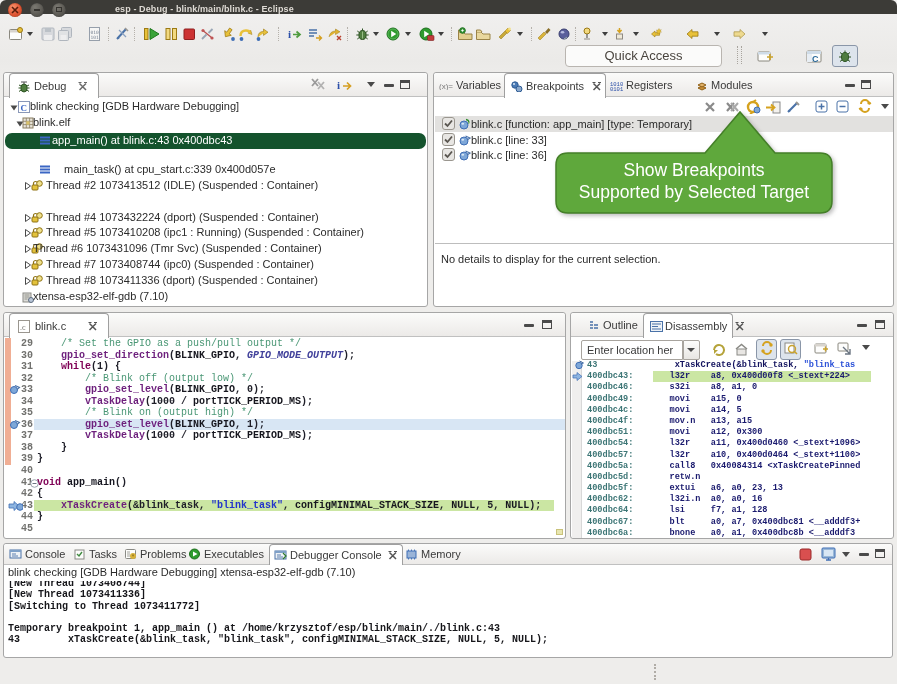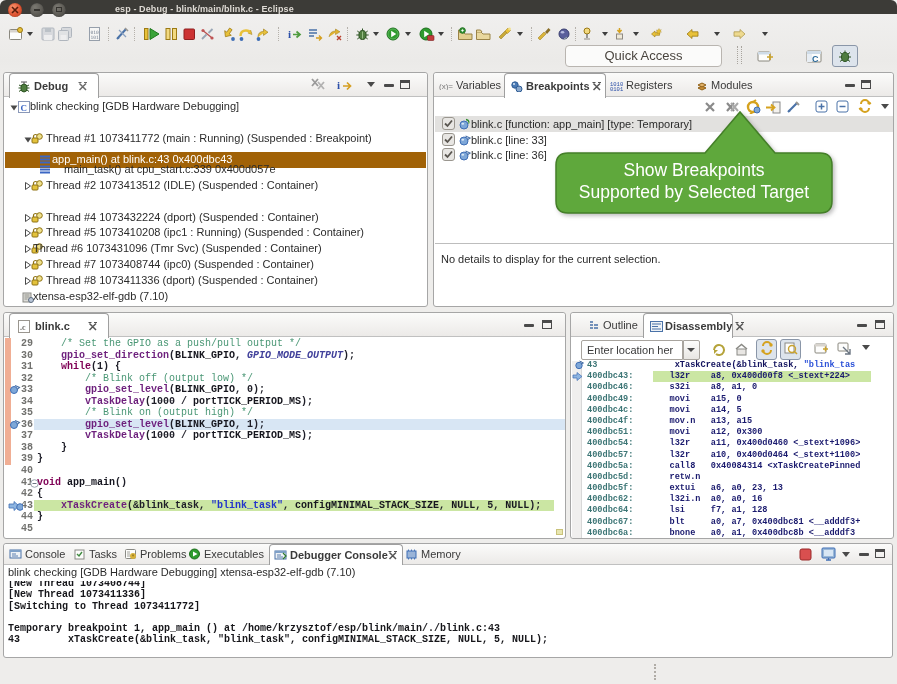--- a/index.html
+++ b/index.html
@@ -3,21 +3,21 @@
 *{margin:0;padding:0;box-sizing:border-box}
 html,body{width:897px;height:684px;overflow:hidden}
 body{font-family:"Liberation Sans",sans-serif;background:linear-gradient(#f2f1f0,#ebeae8 60px,#eeedeb 80px,#eeedeb);position:relative}
 .a{position:absolute}
 #tb{left:0;top:0;width:897px;height:14px;background:#3c3b37;border-radius:6px 6px 0 0}
 #tb .b{position:absolute;top:3px;width:14px;height:14px;border-radius:50%}
 #tb .t{position:absolute;left:115px;top:4px;color:#dfdbd5;font-size:9px;font-weight:bold;letter-spacing:.1px}
 .panel{position:absolute;background:#fff;border:1px solid #a6a6a6;border-radius:3px}
 .ph{position:absolute;left:0;top:0;right:0;height:24px;background:linear-gradient(#fbfbfa,#eceae8);border-bottom:1px solid #c0c0c0;border-radius:3px 3px 0 0}
 .tab{position:absolute;top:0;height:24px;font-size:11px;color:#3a3a3a;white-space:nowrap}
-.tab.on{background:#fff;border:1px solid #9f9f9f;border-bottom:0;border-radius:4px 4px 0 0;font-weight:bold;height:25px}
+.tab.on{background:#fff;border:1px solid #9f9f9f;border-bottom:0;border-radius:4px 4px 0 0;font-weight:normal;height:25px}
 .tx{position:absolute;top:6px}
 .trow{position:absolute;left:1px;right:1px;height:16px;font-size:11px;color:#2b2b2b;white-space:nowrap}
 .mono{font-family:"Liberation Mono",monospace;white-space:pre}
 svg{display:block}
 </style></head><body>
 <div class="a" id="tb">
 <div class="b" style="left:8px;background:radial-gradient(circle at 35% 30%,#f8926c,#e05634 55%,#c14323);box-shadow:inset 0 0 1px #7a2a12"></div>
 <div class="b" style="left:30px;background:radial-gradient(circle at 35% 30%,#7b7972,#5d5b55 55%,#454440);box-shadow:inset 0 0 1px #222"></div>
 <div class="b" style="left:52px;background:radial-gradient(circle at 35% 30%,#7b7972,#5d5b55 55%,#454440);box-shadow:inset 0 0 1px #222"></div>
 <div class="a" style="left:34px;top:9px;width:6px;height:2px;background:#35332f"></div>
@@ -216,32 +216,43 @@
 <div class="trow" style="top:26px;">
       <svg class="a" style="left:5px;top:5px" width="8" height="8">
         <path d="M0.5 1.5 L7.5 1.5 L4 6.5 Z" fill="#4a4a4a"></path>
       </svg>
       <svg class="a" style="left:13px;top:2px" width="12" height="12">
         <rect x="0.5" y="0.5" width="11" height="11" fill="#fff" stroke="#8a98b8"></rect>
         <text x="2.5" y="9.5" font-size="9" font-weight="bold" fill="#3b66c4" font-family="Liberation Serif">C</text>
       </svg>
       <span class="a" style="left:25px;top:1px">blink checking [GDB Hardware Debugging]</span>
     </div>
+    <div class="trow" style="top:41.8px;">
+      <svg class="a" style="left:11px;top:5px" width="8" height="8">
+        <path d="M0.5 1.5 L7.5 1.5 L4 6.5 Z" fill="#4a4a4a"></path>
+      </svg>
+      <svg class="a" style="left:17px;top:2px" width="12" height="12">
+        <rect x="1" y="1" width="10" height="10" fill="#e8e4da" stroke="#8a7f63"></rect>
+        <path d="M1 4.3 h10 M1 7.6 h10 M4.3 1 v10 M7.6 1 v10" stroke="#8a7f63" stroke-width="0.8"></path>
+        <rect x="4.3" y="4.3" width="3.3" height="3.3" fill="#d9c26a"></rect>
+      </svg>
+      <span class="a" style="left:28px;top:1px">blink.elf</span>
+    </div>
     <div class="trow" style="top:57.599999999999994px;">
       <svg class="a" style="left:19px;top:5px" width="8" height="8">
         <path d="M0.5 1.5 L7.5 1.5 L4 6.5 Z" fill="#4a4a4a"></path>
       </svg>
       <svg class="a" style="left:26px;top:2px" width="12" height="12">
         <rect x="1" y="5" width="6" height="5" rx="1" fill="#e3c23c" stroke="#8f7314"></rect>
         <path d="M2.5 5 V3.5 a2 2 0 0 1 4 0 V5" fill="none" stroke="#8f7314" stroke-width="1.2"></path>
         <circle cx="8.5" cy="3.5" r="2.8" fill="#efe08a" stroke="#8f7314"></circle>
       </svg>
       <span class="a" style="left:41px;top:1px">Thread #1 1073411772 (main : Running) (Suspended : Breakpoint)</span>
     </div>
-    <div class="trow" style="top:79px;background:#a16207;color:#fff;">
+    <div class="trow" style="top:60px;background:#14532d;color:#fff;border-radius:7px;">
       <svg class="a" style="left:34px;top:2px" width="12" height="12">
         <path d="M1 2.5 h10 M1 5.5 h10 M1 8.5 h10" stroke="#3b66c4" stroke-width="2"></path>
       </svg>
       <span class="a" style="left:47px;top:1px">app_main() at blink.c:43 0x400dbc43</span>
     </div>
     <div class="trow" style="top:89.19999999999999px;">
       <svg class="a" style="left:34px;top:2px" width="12" height="12">
         <path d="M1 2.5 h10 M1 5.5 h10 M1 8.5 h10" stroke="#3b66c4" stroke-width="2"></path>
       </svg>
       <span class="a" style="left:59px;top:1px">main_task() at cpu_start.c:339 0x400d057e</span>

